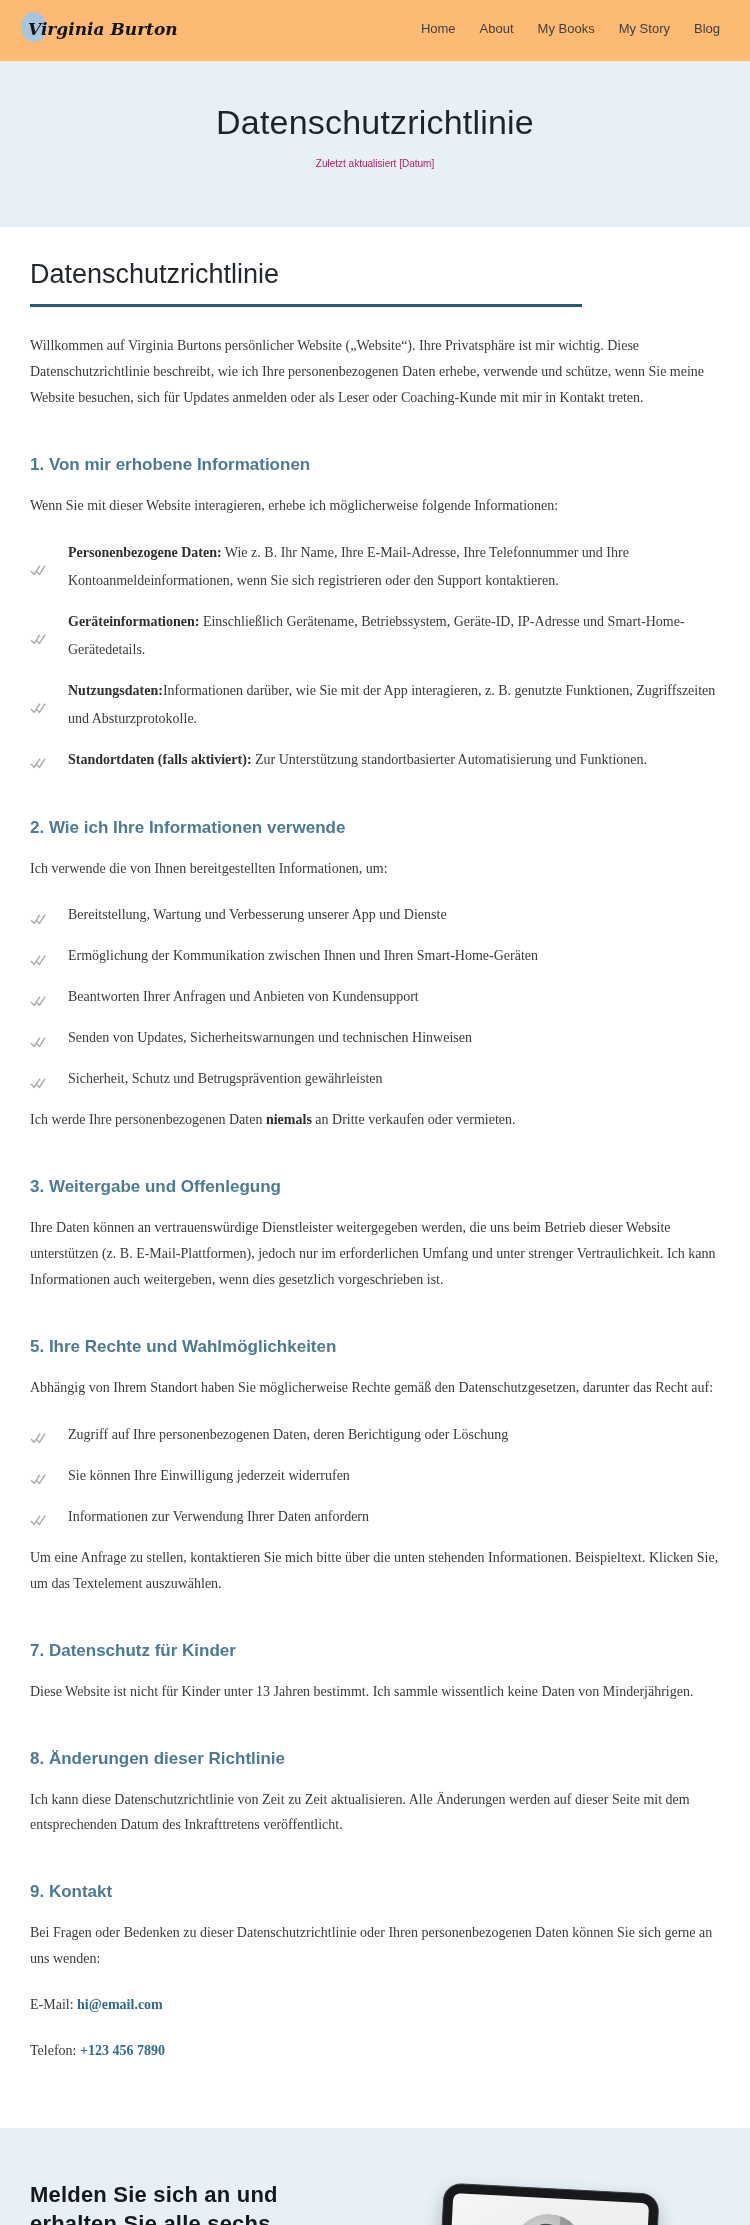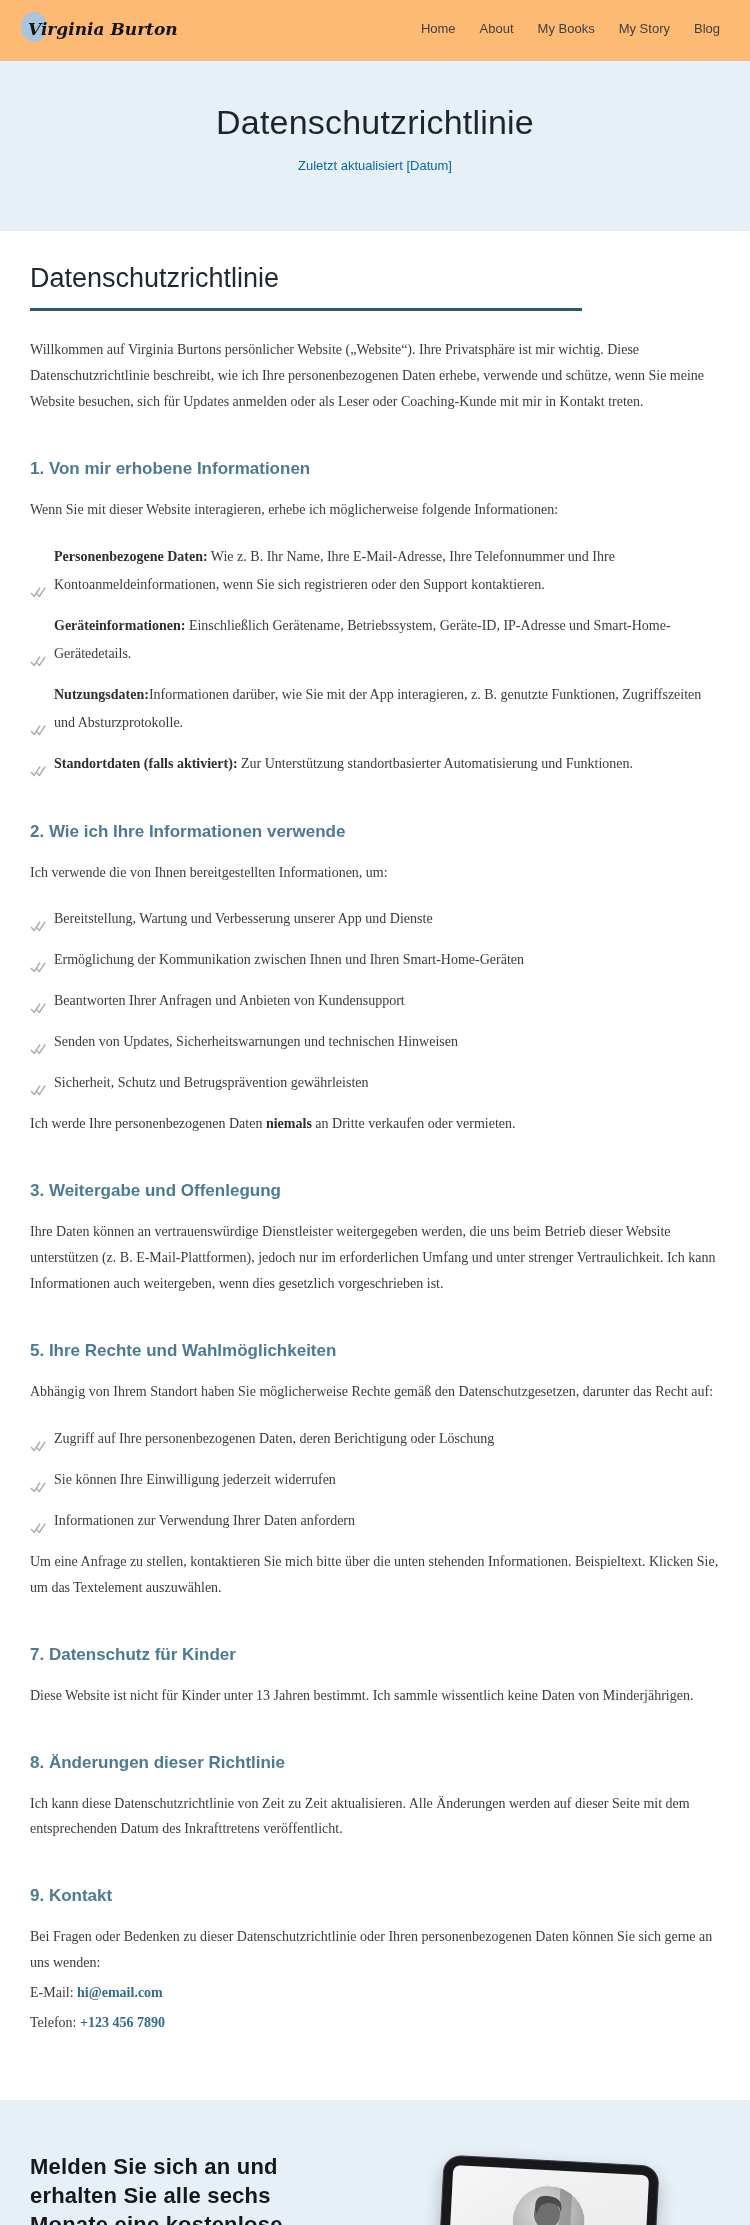--- a/index.html
+++ b/index.html
@@ -56,21 +56,21 @@
     text-align: center;
     padding: 42px 20px 58px;
   }
   .hero h1 {
     font-size: 34px;
     font-weight: 400;
     color: #1e242b;
     letter-spacing: 0.2px;
     margin-bottom: 16px;
   }
-  .hero .updated { font-size: 13px; color: #0369a1; }
+  .hero .updated { font-size: 10px; color: #be185d; }
 
   
   .content {
     background: #ffffff;
     padding: 32px 30px 64px;
   }
   .content-title {
     font-size: 27px;
     font-weight: 400;
     color: #23282e;
@@ -90,28 +90,28 @@
   .section { margin-top: 44px; }
   .section h3 {
     font-size: 17px;
     font-weight: 700;
     color: #4d7a93;
     margin-bottom: 18px;
   }
   .check-list { list-style: none; margin: 20px 0 14px; }
   .check-list li {
     display: flex;
-    align-items: flex-end;
-    gap: 8px;
+    align-items: center;
+    gap: 22px;
     margin-bottom: 13px;
     line-height: 2.0;
   }
   .check-list .check-icon { flex-shrink: 0; margin-top: 8px; }
   .bold { font-weight: 700; color: #2f2f2f; }
-  .contact-line { margin-top: 4px; }
+  .contact-line { margin-top: 20px; }
   .link-accent {
     color: #356b8a;
     font-weight: 700;
     text-decoration: none;
     cursor: pointer;
   }
 
   
   .newsletter {
     background: #e8f0f7;

